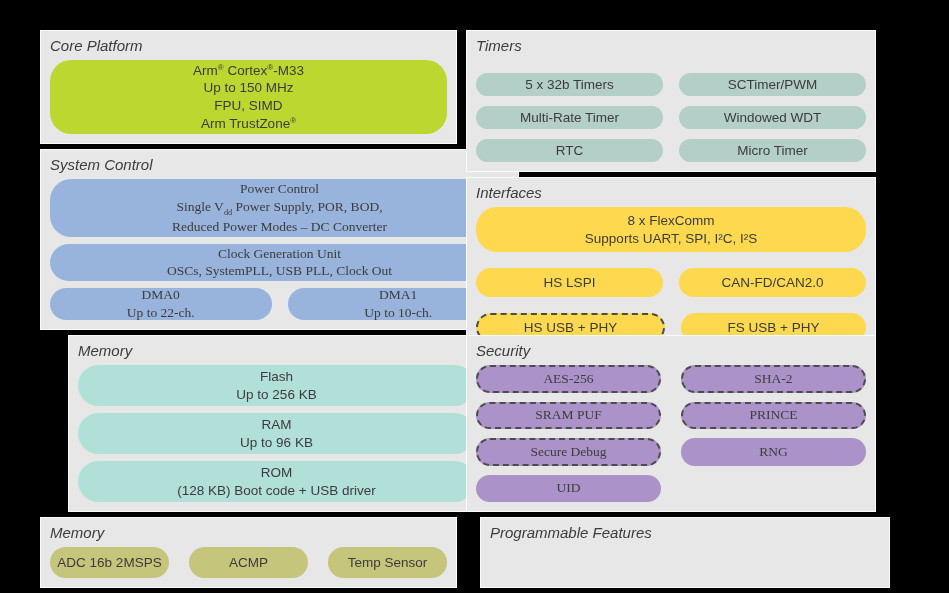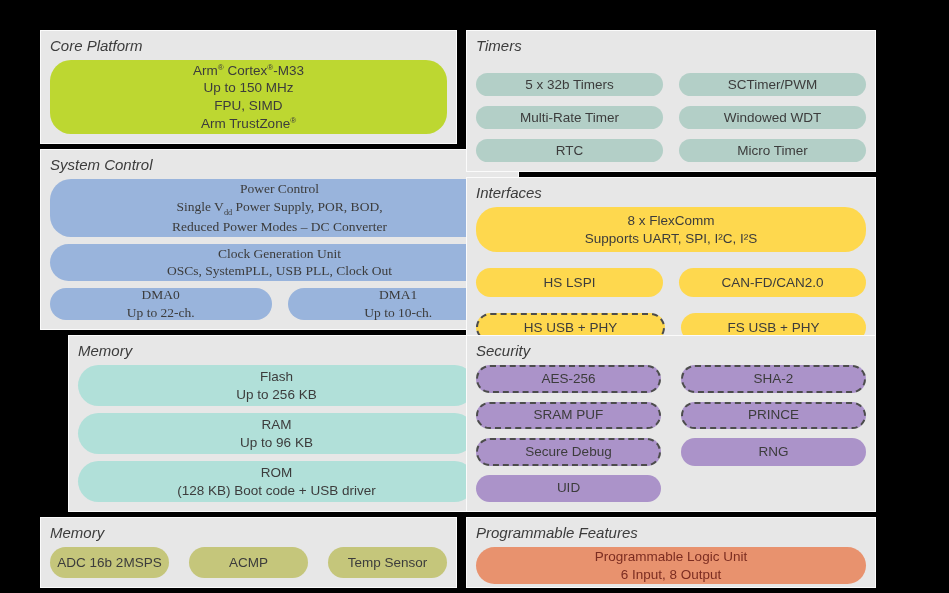--- a/index.html
+++ b/index.html
@@ -45,21 +45,21 @@
   .orange{background:var(--orange);color:var(--orange_text);}
   .dashed{border:2px dashed #4c4c4c;}
 
   #p-core      {left:40px;  top:30px;  width:417px; height:114px;}
   #p-sysctl    {left:40px;  top:149px; width:479px; height:181px;}
   #p-memory    {left:40px;  top:335px; width:417px; height:177px;margin-left:28px;}
   #p-analog    {left:40px;  top:517px; width:417px; height:71px;}
   #p-timers    {left:466px; top:30px;  width:410px; height:142px;gap:13px;}
   #p-interfaces{left:466px; top:177px; width:410px; height:175px;}
   #p-security  {left:466px; top:335px; width:410px; height:177px;}
-  #p-prog      {left:466px; top:517px; width:410px; height:71px;}
+  #p-prog      {left:480px; top:517px; width:410px; height:71px;}
 </style>
 </head>
 <body style="background: rgb(0, 0, 0);">
 
 <div class="panel" id="p-core">
   <div class="title">Core Platform</div>
   <div class="body">
     <div class="box green f1">
       <div>Arm<sup>®</sup> Cortex<sup>®</sup>-M33</div>
       <div>Up to 150 MHz</div>
@@ -148,32 +148,26 @@
     </div>
     <div class="row f2">
       <div class="box yellow dashed">HS USB + PHY</div>
       <div class="box yellow">FS USB + PHY</div>
     </div>
   </div>
 </div>
 
 <div class="panel" id="p-security">
   <div class="title">Security</div>
-  <div class="grid2 grid-r4" style="gap:9px 20px;">
+  <div class="grid2 grid-r4" style="gap:9px 20px;font-family:Liberation Serif, serif;">
     <div class="box purple dashed">AES-256</div>
     <div class="box purple dashed">SHA-2</div>
     <div class="box purple dashed">SRAM PUF</div>
     <div class="box purple dashed">PRINCE</div>
     <div class="box purple dashed">Secure Debug</div>
     <div class="box purple">RNG</div>
     <div class="box purple">UID</div>
   </div>
 </div>
 
 <div class="panel" id="p-prog">
   <div class="title">Programmable Features</div>
-  <div class="body">
-    <div class="box orange f1">
-      <div>Programmable Logic Unit</div>
-      <div>6 Input, 8 Output</div>
-    </div>
-  </div>
 </div>
 
 </body></html>

